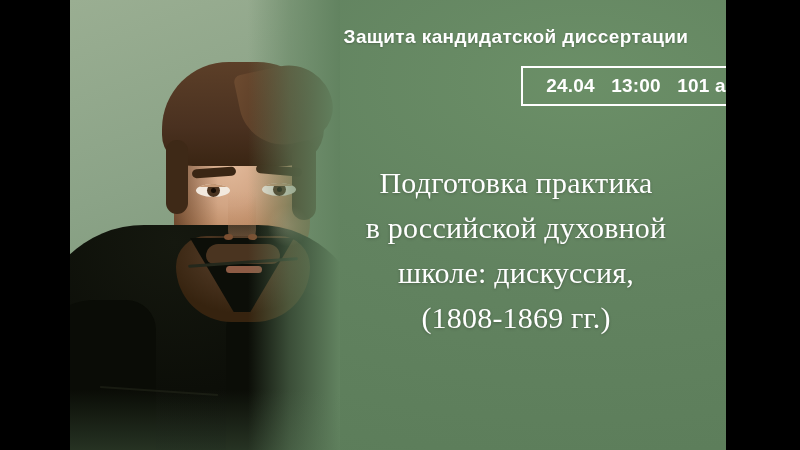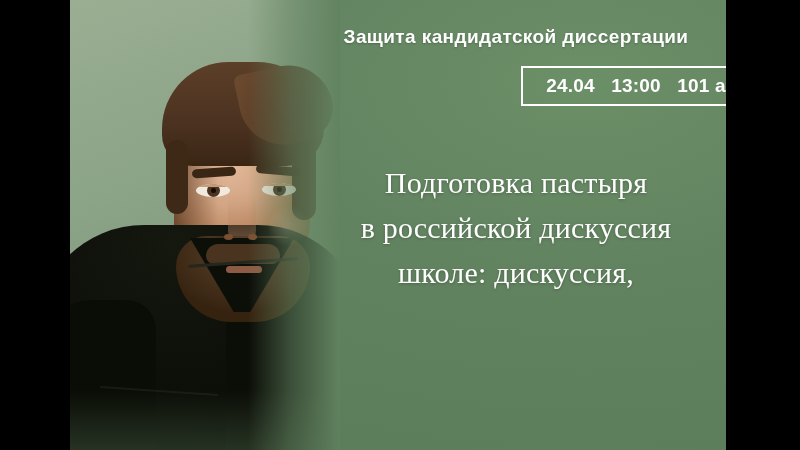--- a/index.html
+++ b/index.html
@@ -319,23 +319,24 @@
 
     <div id="content">
 
       <div id="kicker">Защита кандидатской диссертации</div>
 
       <div id="meta-box">
         <span class="meta-text">24.04   13:00   101 ауд.</span>
       </div>
 
       <div id="title">
-        <span class="tline">Подготовка пастыря</span>
-        <span class="tline">в российской дискуссия</span>
+        <span class="tline">Подготовка практика</span>
+        <span class="tline">в российской духовной</span>
         <span class="tline">школе: дискуссия,</span>
+        <span class="tline">(1808-1869 гг.)</span>
       </div>
 
     </div>
   </div>
 
   <div class="bar bar-left"></div>
   <div class="bar bar-right"></div>
 
 </div>
 

